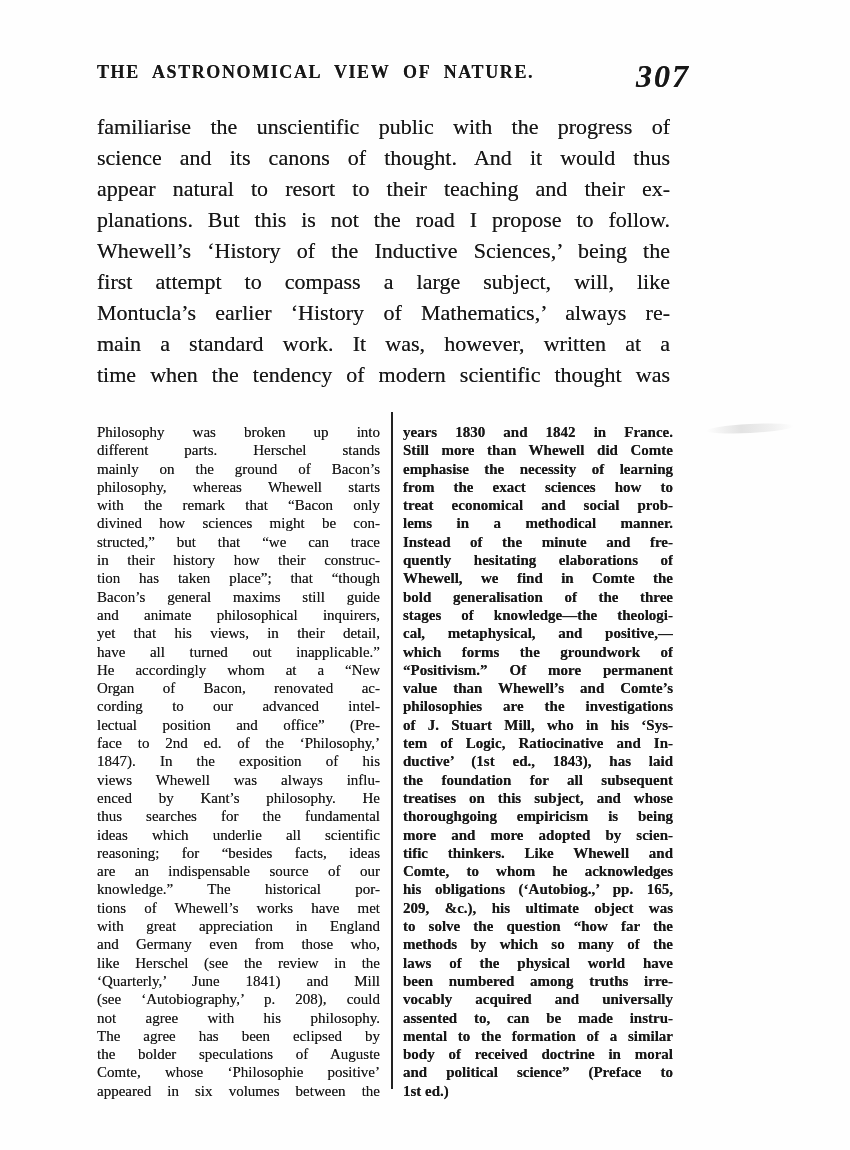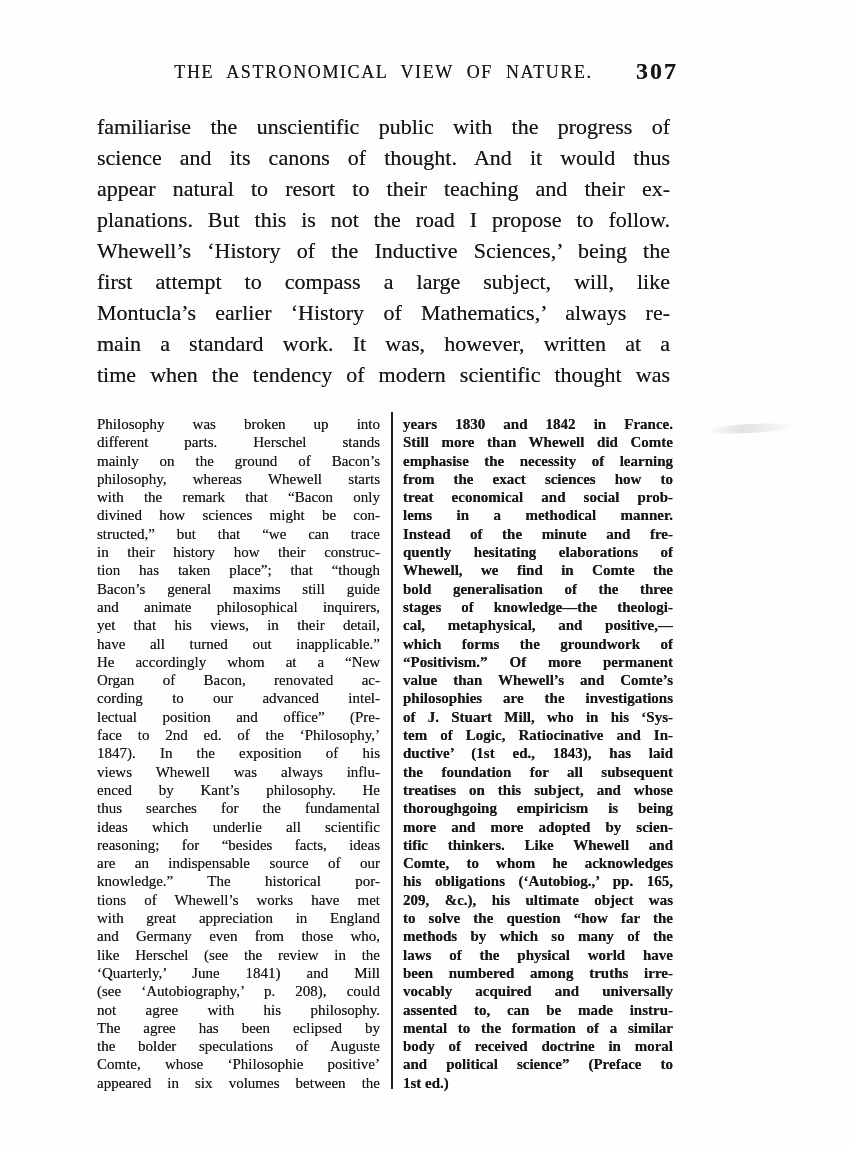--- a/index.html
+++ b/index.html
@@ -21,34 +21,35 @@
   
   .header-row {
     position: absolute;
     top: 62px;
     left: 97px;
     width: 573px;
     height: 26px;
   }
   .running-title {
     width: 100%;
-    text-align: center;
+    text-align: left;
     font-size: 18px;
-    font-weight: normal;
+    font-weight: bold;
     letter-spacing: 1.6px;
     word-spacing: 7px;
     white-space: nowrap;
   }
   .page-number {
     position: absolute;
     top: 58px;
     left: 636px;
-    font-size: 24px;
+    font-size: 32px;
     font-weight: bold;
     letter-spacing: 2px;
+    font-style: italic;
   }
 
   
   .body-block {
     position: absolute;
     top: 111px;
     left: 97px;
     width: 573px;
   }
   .body-line {
@@ -63,21 +64,21 @@
 
   
   .footnote-block {
     position: absolute;
     top: 411px;
     left: 97px;
     width: 575px;
   }
   .fn-col {
     position: absolute;
-    top: 4px;
+    top: 12px;
   }
   .fn-col-left  { left: 0;   width: 283px; }
   .fn-col-right { left: 306px; width: 270px; font-weight: bold; }
   .fn-divider {
     position: absolute;
     top: 1px;
     left: 294px;
     width: 2px;
     height: 677px;
     background: #222;

